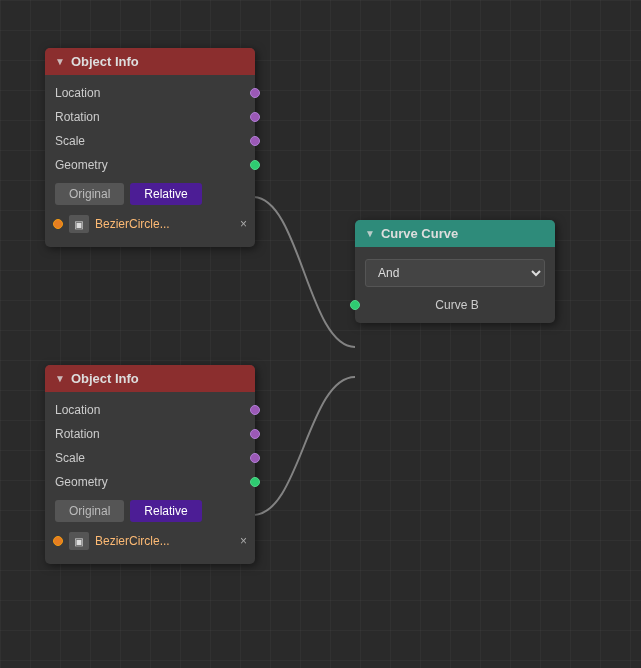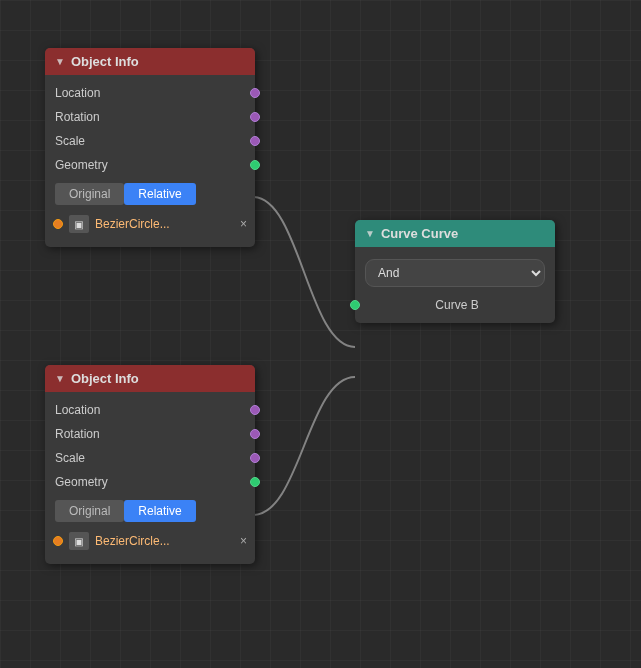--- a/index.html
+++ b/index.html
@@ -101,39 +101,40 @@
       left: -5px;
     }
 
     .dot-purple { background: #9b59b6; border: 1.5px solid #b07fd4; }
     .dot-teal   { background: #2ecc71; border: 1.5px solid #52d68a; }
     .dot-gray   { background: #aaa;    border: 1.5px solid #ccc; }
 
     
     .node-buttons {
       display: flex;
+      gap: 6px;
       padding: 6px 10px;
     }
 
     .btn {
       padding: 4px 14px;
       border-radius: 3px;
       font-size: 12px;
       cursor: pointer;
       border: none;
       font-family: inherit;
     }
 
     .btn-inactive {
       background: #555;
       color: #bbb;
     }
 
     .btn-active {
-      background: #3b82f6;
+      background: #4c1d95;
       color: #fff;
       text-align: center;
     }
 
     
     .object-picker {
       display: flex;
       align-items: center;
       gap: 6px;
       padding: 4px 8px 8px 8px;
@@ -180,21 +181,21 @@
     
     .node-dropdown-row {
       padding: 6px 10px;
     }
 
     .node-select {
       width: 100%;
       background: #444;
       color: #ddd;
       border: 1px solid #555;
-      border-radius: 9px;
+      border-radius: 3px;
       padding: 5px 8px;
       font-size: 12px;
       font-family: inherit;
       cursor: pointer;
       appearance: auto;
     }
   </style>
 </head>
 <body>
 

